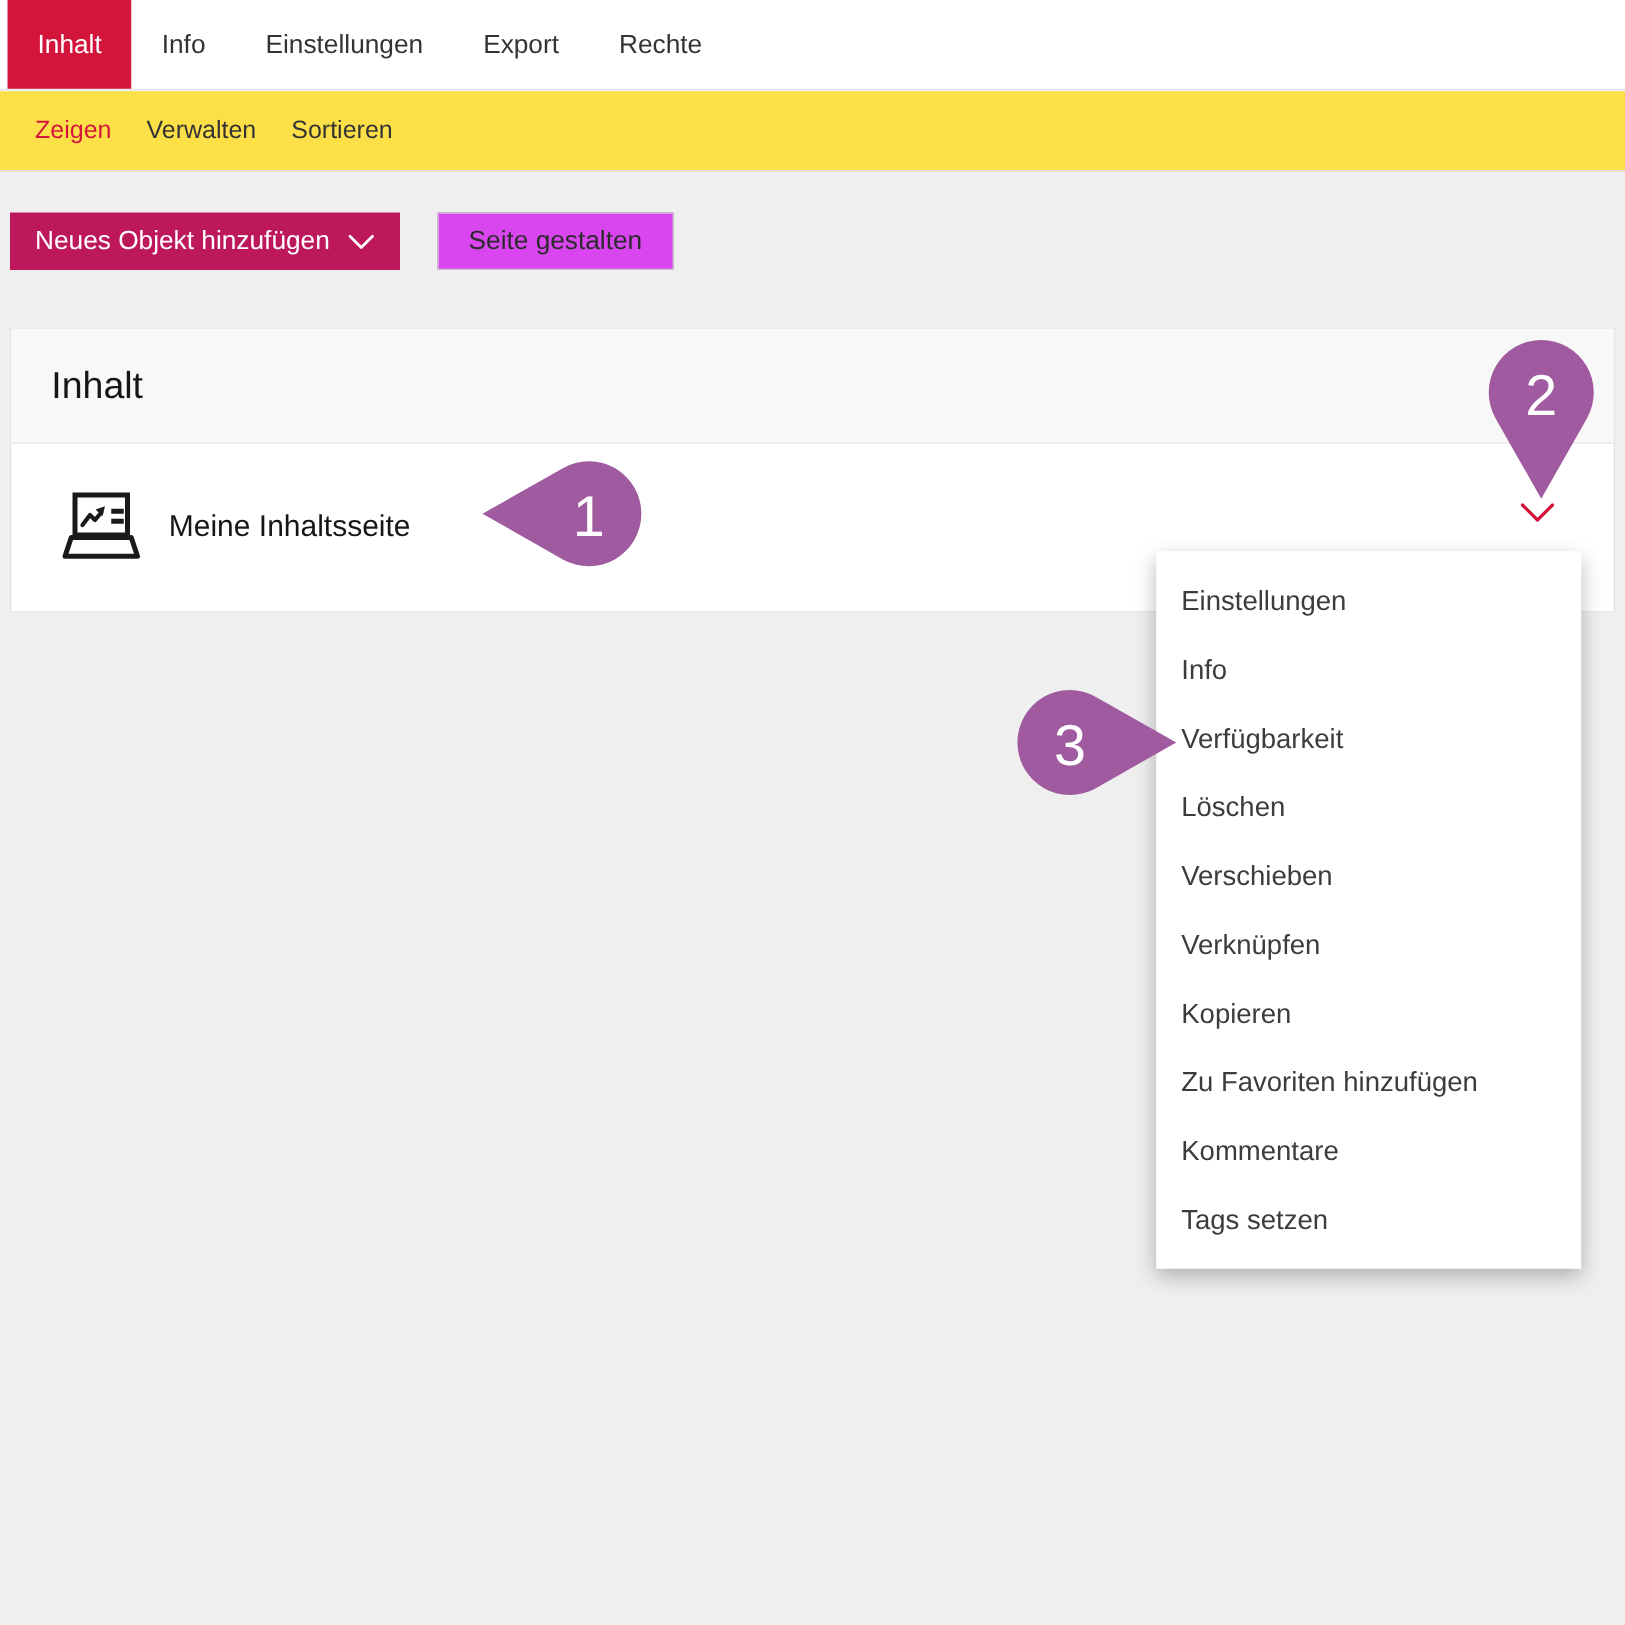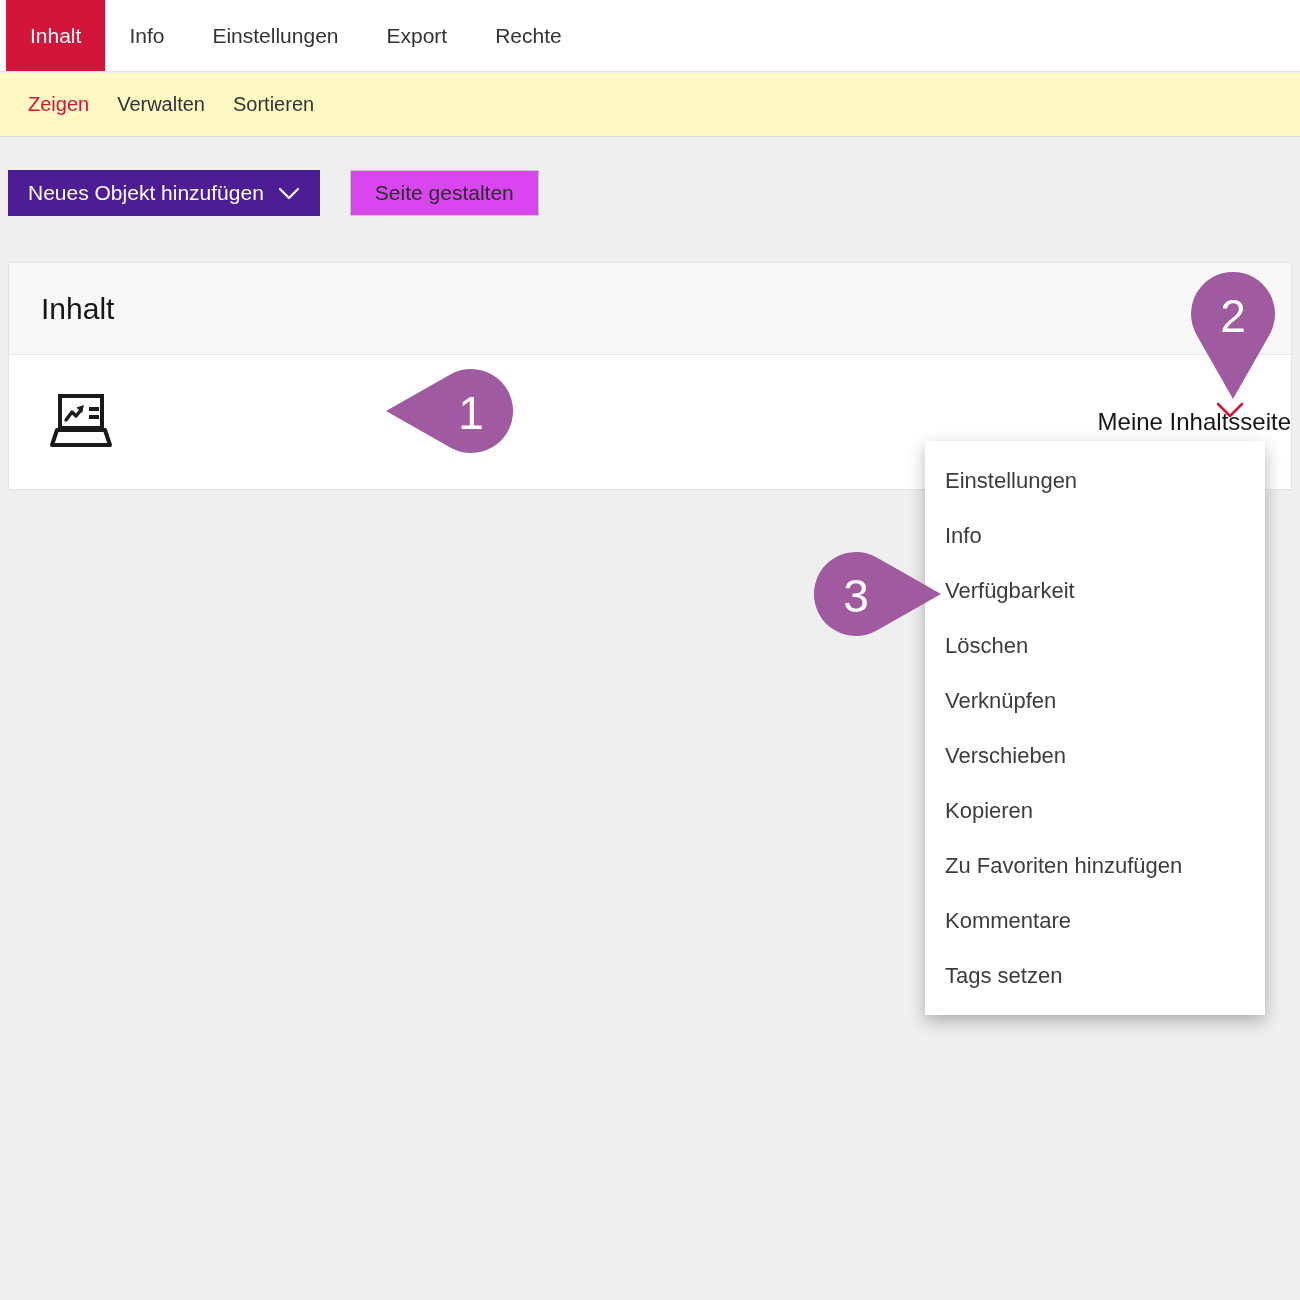--- a/index.html
+++ b/index.html
@@ -10,41 +10,41 @@
   
   .tabbar { position:absolute; top:0; left:0; width:1300px; height:72px;
             background:#ffffff; border-bottom:1px solid #e2e2e2;
             display:flex; padding-left:6px; }
   .tab { display:flex; align-items:center; padding:0 24px; font-size:21px;
          color:#333333; cursor:pointer; }
   .tab.active { background:#d3153c; color:#ffffff; }
 
   
   .subtabbar { position:absolute; top:73px; left:0; width:1300px; height:64px;
-               background:#fef9c3; border-bottom:1px solid #dcdcdc;
+               background:#fde047; border-bottom:1px solid #dcdcdc;
                display:flex; align-items:center; padding-left:28px; gap:28px; }
   .subtab { font-size:20px; color:#333333; cursor:pointer; }
   .subtab.active { color:#d3153c; }
 
   
   .toolbar { position:absolute; top:170px; left:8px; display:flex; gap:30px; align-items:center; }
-  .btn-dark { height:46px; background:#4c1d95; color:#ffffff; border:none;
+  .btn-dark { height:46px; background:#be185d; color:#ffffff; border:none;
               font-family:inherit; font-size:21px; padding:0 20px;
               display:flex; align-items:center; gap:14px; cursor:pointer; }
   .btn-light { height:46px; background:#d946ef; color:#2b2b2b; border:1px solid #c6c6c6;
                font-family:inherit; font-size:21px; padding:0 24px; cursor:pointer; }
 
   
   .panel { position:absolute; left:8px; top:262px; width:1284px; height:228px;
            background:#ffffff; border:1px solid #e3e3e3; }
   .panel-header { height:92px; background:#f8f8f8; border-bottom:1px solid #e7e7e7;
                   display:flex; align-items:center; padding-left:32px; }
   .panel-header h2 { font-size:30px; font-weight:400; color:#161616; }
   .panel-body { position:relative; height:134px; }
-  .list-item { display:flex; align-items:center; height:100%; padding-left:40px;justify-content:space-between; }
+  .list-item { display:flex; align-items:center; height:100%; padding-left:40px; }
   .obj-icon { width:64px; height:58px; display:inline-flex; }
   .item-title { font-size:24px; color:#161616; text-decoration:none; margin-left:22px; cursor:pointer; }
   .actions-toggle { position:absolute; right:42px; top:42px; background:none; border:none;
                     cursor:pointer; padding:4px; line-height:0; }
 
   
   .dropdown { position:absolute; left:925px; top:441px; width:340px; background:#ffffff;
               padding:12px 0; box-shadow:0 6px 16px rgba(0,0,0,0.28); z-index:5; }
   .menu-item { height:55px; display:flex; align-items:center; padding:0 20px;
                font-size:22px; color:#3c3c3c; cursor:pointer; }
@@ -114,22 +114,22 @@
         </button>
       </div>
     </div>
   </section>
 
   <div class="dropdown">
     <div class="menu-item">Einstellungen</div>
     <div class="menu-item">Info</div>
     <div class="menu-item">Verfügbarkeit</div>
     <div class="menu-item">Löschen</div>
+    <div class="menu-item">Verschieben</div>
     <div class="menu-item">Verknüpfen</div>
-    <div class="menu-item">Verschieben</div>
     <div class="menu-item">Kopieren</div>
     <div class="menu-item">Zu Favoriten hinzufügen</div>
     <div class="menu-item">Kommentare</div>
     <div class="menu-item">Tags setzen</div>
   </div>
 
   <svg id="pin-1" class="pin" width="130" height="90" viewBox="0 0 130 90">
     <path d="M2,45 L66.3,8.5 A42,42 0 1 1 66.3,81.5 Z"></path>
   </svg>
   <svg id="pin-2" class="pin" width="130" height="90" viewBox="0 0 130 90">

